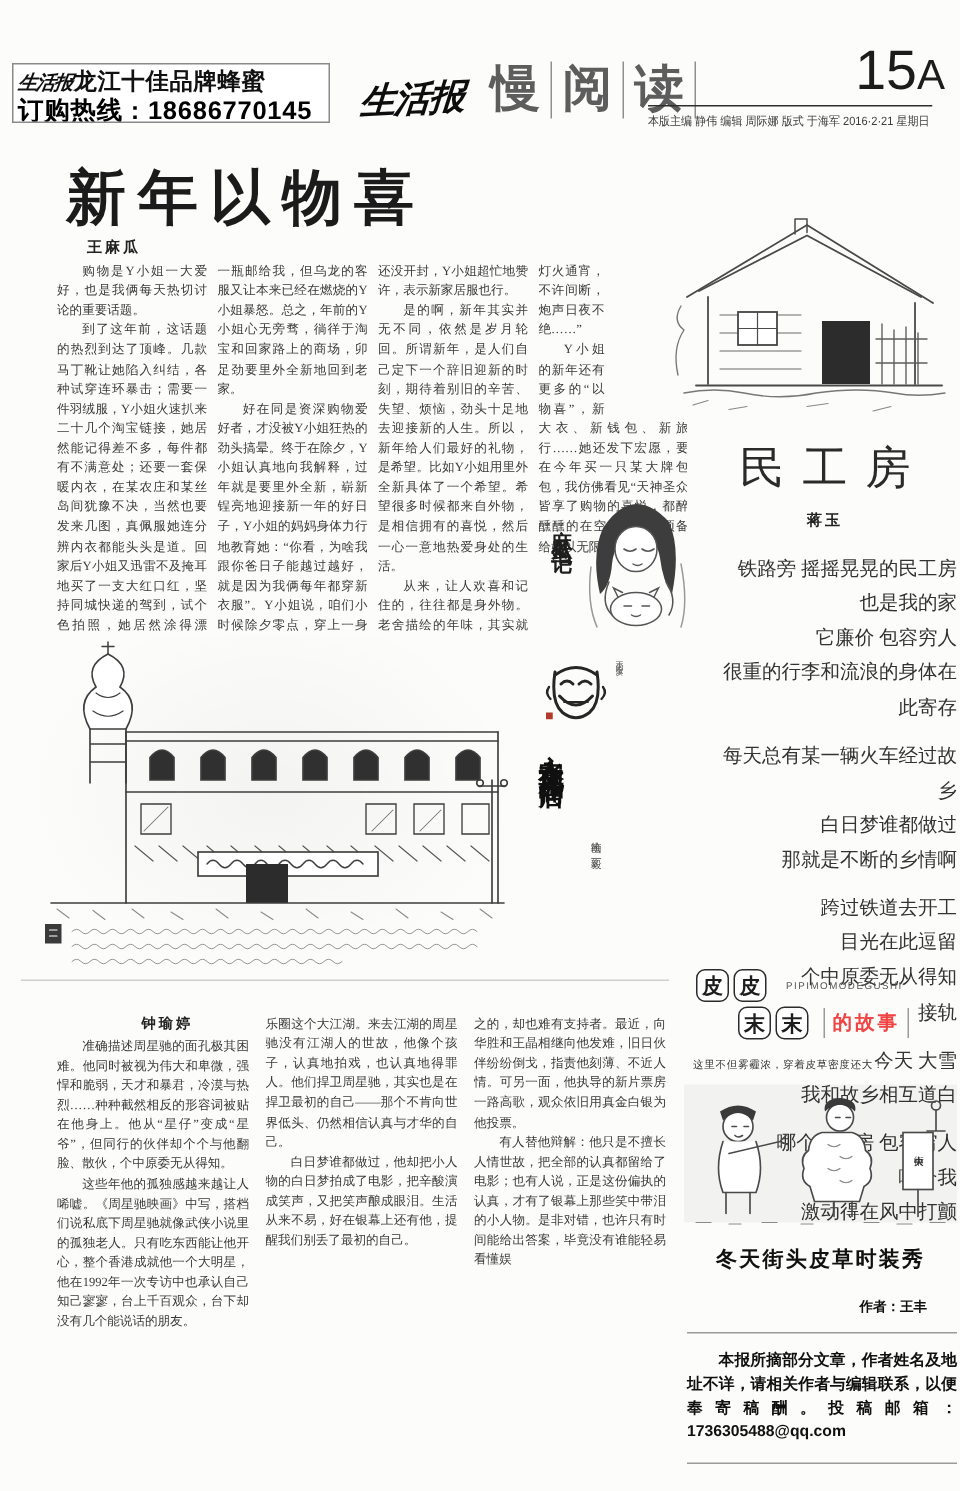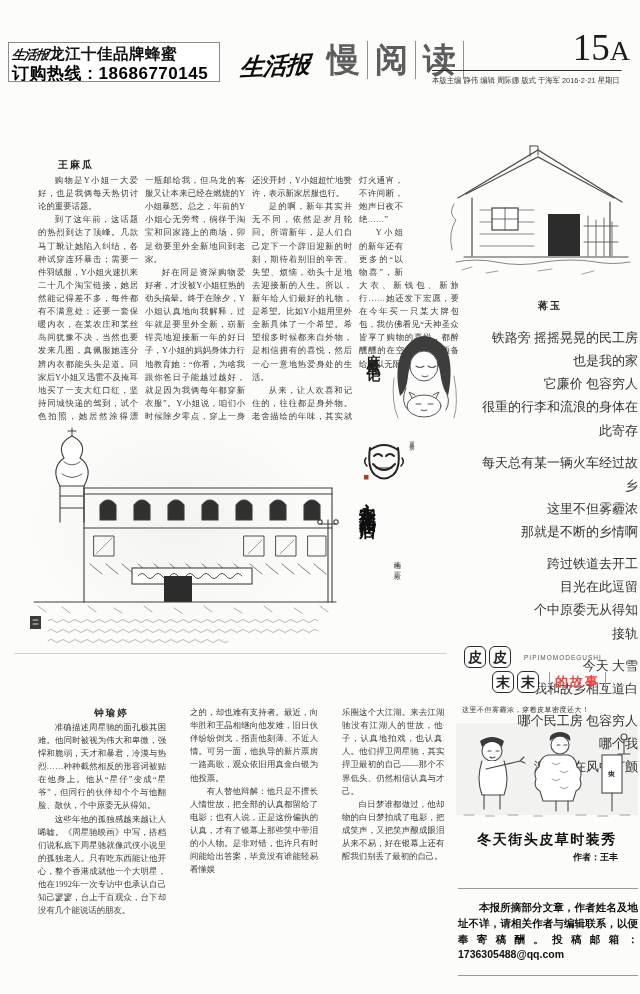--- a/index.html
+++ b/index.html
@@ -8,21 +8,21 @@
 
   
   .ad-box{position:absolute;left:8px;top:42px;width:212px;height:40px;border:1px solid #8a8a8a;background:#fff;padding:1px 3px;box-sizing:border-box;overflow:hidden;}
   .ad-line1{display:flex;align-items:baseline;height:18px;}
   .ad-brand{font-weight:900;font-style:italic;font-size:13px;letter-spacing:-1px;transform:skewX(-8deg);color:#111;margin-right:1px;white-space:nowrap;}
   .ad-product{font-family:"Liberation Sans",sans-serif;font-weight:900;font-size:15.5px;letter-spacing:.5px;color:#111;white-space:nowrap;}
   .ad-line2{font-family:"Liberation Sans",sans-serif;font-weight:900;font-size:17px;color:#000000;white-space:nowrap;letter-spacing:.5px;}
   .masthead-brand{position:absolute;left:240px;top:50px;font-weight:900;font-style:italic;font-size:24px;letter-spacing:-1px;color:#0d0d0d;transform:skewX(-7deg) rotate(-3deg);white-space:nowrap;}
   .masthead-section{position:absolute;left:320px;top:40px;display:flex;align-items:center;height:40px;}
   .section-char{font-size:33px;font-weight:700;color:#5d5d5d;padding:0 7px;line-height:38px;border-right:1px solid #8f8f8f;}
-  .page-number{position:absolute;right:10px;top:26px;font-family:Liberation Serif, serif;color:#1c1c1c;white-space:nowrap;}
+  .page-number{position:absolute;right:10px;top:26px;font-family:Liberation Sans, sans-serif;color:#1c1c1c;white-space:nowrap;}
   .page-number .num{font-size:37px;}
   .page-number .letter{font-size:28px;}
   .editor-line{position:absolute;left:432px;top:70px;width:206px;border-top:1.5px solid #2e2e2e;padding-top:4px;font-family:"Liberation Sans",sans-serif;font-size:8px;color:#3c3c3c;white-space:nowrap;transform-origin:left top;transform:scaleX(.92);}
 
   
   .a1-title{position:absolute;left:44px;top:104px;font-family:"Liberation Sans",sans-serif;font-weight:900;font-size:40px;letter-spacing:8px;color:#1b1b1b;white-space:nowrap;}
   .a1-author{position:absolute;left:58px;top:158px;font-weight:700;font-size:10px;color:#222;letter-spacing:2px;}
   .a1-cols{position:absolute;left:38px;top:174px;width:420px;height:250px;display:flex;gap:7px;overflow:hidden;}
   .col{font-size:8.4px;line-height:1.56;text-align:justify;color:#3a3a3a;overflow:hidden;}
   .a1-col{width:100px;flex:0 0 auto;}
@@ -45,35 +45,35 @@
   .building-ill{position:absolute;left:14px;top:424px;width:332px;height:228px;background:radial-gradient(ellipse at 50% 45%, rgba(0,0,0,.035), rgba(0,0,0,0) 70%);}
   .face-stamp{position:absolute;left:360px;top:436px;width:48px;height:46px;}
   .stamp-seal{position:absolute;left:408px;top:436px;writing-mode:vertical-rl;font-size:5px;color:#666;letter-spacing:1px;}
   .drawing-caption{position:absolute;left:356px;top:490px;writing-mode:vertical-rl;font-weight:700;font-size:17px;letter-spacing:2.5px;color:#101010;}
   .drawing-credit{position:absolute;left:392px;top:556px;writing-mode:vertical-rl;font-size:7px;color:#444;letter-spacing:1px;}
 
   .mid-rule{position:absolute;left:14px;top:653px;width:432px;border-top:1px solid #cfcfcb;}
 
   
   .a2-title{position:absolute;left:96px;top:660px;font-family:"Liberation Sans",sans-serif;font-weight:900;font-size:32px;letter-spacing:5px;color:#1b1b1b;white-space:nowrap;}
-  .a2-cols{position:absolute;left:38px;top:706px;width:406px;height:282px;display:flex;gap:24px;overflow:hidden;}
+  .a2-cols{position:absolute;left:38px;top:676px;width:406px;height:282px;display:flex;gap:11px;overflow:hidden;}
   .a2-col{width:128px;flex:0 0 auto;}
   .a2-author{text-align:center;font-weight:700;font-size:9.5px;margin:0 0 3px 0;letter-spacing:2px;color:#222;}
 
   
   .comic{position:absolute;left:456px;top:646px;width:182px;}
   .comic-row1{margin-left:8px;display:flex;align-items:center;}
   .comic-row2{margin-left:36px;margin-top:3px;display:flex;align-items:center;}
   .char-box{display:inline-block;width:20px;height:20px;line-height:20px;text-align:center;border:1.5px solid #2b2b2b;border-radius:6px;font-family:"Liberation Sans",sans-serif;font-weight:900;font-size:14px;color:#1d1d1d;background:#fff;margin-right:3px;}
   .comic-latin{font-family:"Liberation Sans",sans-serif;font-size:6.5px;letter-spacing:1px;color:#555;margin-left:10px;}
   .comic-suffix{font-family:"Liberation Sans",sans-serif;font-weight:700;font-size:13px;color:#ef4444;border-left:1px solid #9a9a9a;border-right:1px solid #9a9a9a;padding:1px 5px;margin-left:7px;letter-spacing:2px;}
   .comic-panel{position:relative;width:182px;height:116px;margin-top:10px;}
   .bubble-text{position:absolute;left:6px;top:2px;font-size:7px;color:#333;letter-spacing:.5px;white-space:nowrap;}
   .comic-caption{text-align:center;font-weight:700;font-size:14px;letter-spacing:1.5px;margin-top:12px;color:#111;}
-  .comic-credit{text-align:right;font-family:"Liberation Sans",sans-serif;font-weight:700;font-size:9px;padding-right:20px;margin-top:2px;color:#111;}
+  .comic-credit{text-align:right;font-family:"Liberation Sans",sans-serif;font-weight:700;font-size:9px;padding-right:20px;margin-top:16px;color:#111;}
 
   
   .notice{position:absolute;left:458px;top:888px;width:180px;border-top:1px solid #9a9a9a;border-bottom:1px solid #9a9a9a;padding:11px 0 12px 0;}
   .notice-text{font-family:"Liberation Sans",sans-serif;font-weight:700;font-size:10.5px;line-height:1.5;text-align:justify;color:#101010;text-indent:2em;margin:0;}
 </style>
 </head>
 <body>
 
 <div class="page">
 
@@ -92,20 +92,21 @@
     <span class="section-char">阅</span>
     <span class="section-char">读</span>
   </div>
 
   <div class="page-number">
     <span class="num">15</span><span class="letter">A</span>
   </div>
 
   <div class="editor-line">本版主编 静伟  编辑 周际娜  版式 于海军  2016·2·21 星期日</div>
 
+  <div class="a1-title">新年以物喜</div>
   <div class="a1-author">王麻瓜</div>
 
   <div class="a1-cols">
     <div class="col a1-col">
       <p>购物是Y小姐一大爱好，也是我俩每天热切讨论的重要话题。</p>
       <p>到了这年前，这话题的热烈到达了顶峰。几款马丁靴让她陷入纠结，各种试穿连环暴击；需要一件羽绒服，Y小姐火速扒来二十几个淘宝链接，她居然能记得差不多，每件都有不满意处；还要一套保暖内衣，在某农庄和某丝岛间犹豫不决，当然也要发来几图，真佩服她连分辨内衣都能头头是道。回家后Y小姐又迅雷不及掩耳地买了一支大红口红，坚持同城快递的驾到，试个色拍照，她居然涂得漂亮。她还要把这团红紫到指甲，在淘宝买红色opi指甲油，其中</p>
     </div>
     <div class="col a1-col">
       <p class="cont">一瓶邮给我，但乌龙的客服又让本来已经在燃烧的Y小姐暴怒。总之，年前的Y小姐心无旁骛，徜徉于淘宝和回家路上的商场，卯足劲要里外全新地回到老家。</p>
       <p>好在同是资深购物爱好者，才没被Y小姐狂热的劲头搞晕。终于在除夕，Y小姐认真地向我解释，过年就是要里外全新，崭新锃亮地迎接新一年的好日子，Y小姐的妈妈身体力行地教育她：“你看，为啥我跟你爸日子能越过越好，就是因为我俩每年都穿新衣服”。Y小姐说，咱们小时候除夕零点，穿上一身新，是不是心里特有劲——就是要给自己一个盼望。想起小时候换新衣的兴奋劲儿，我对Y小姐的“里外全新理论”深以为然，可是只有一套人家送的家居服</p>
@@ -154,29 +155,30 @@
         <path d="M18 70 q-6 14 2 22 M56 70 q8 12 2 22"></path>
         <ellipse cx="36" cy="88" rx="17" ry="11" fill="#fff"></ellipse>
         <path d="M24 80 l-3 -6 l6 3 M48 80 l3 -6 l-6 3"></path>
         <path d="M28 86 h5 M40 86 h5 M33 92 q3 2 6 0"></path>
         <path d="M6 60 q-3 24 4 40 M66 58 q5 26 0 42" stroke="#999"></path>
       </g>
     </svg>
   </div>
 
   <div class="poem">
+    <div class="poem-title">民工房</div>
     <div class="poem-author">蒋玉</div>
     <div class="poem-lines">
       <div class="poem-line">铁路旁 摇摇晃晃的民工房</div>
       <div class="poem-line">也是我的家</div>
       <div class="poem-line">它廉价 包容穷人</div>
       <div class="poem-line">很重的行李和流浪的身体在此寄存</div>
       <div class="poem-line gap"></div>
       <div class="poem-line">每天总有某一辆火车经过故乡</div>
-      <div class="poem-line">这里不但雾霾浓</div>
+      <div class="poem-line">白日梦谁都做过</div>
       <div class="poem-line">那就是不断的乡情啊</div>
       <div class="poem-line gap"></div>
       <div class="poem-line">跨过铁道去开工</div>
       <div class="poem-line">目光在此逗留</div>
       <div class="poem-line">个中原委无从得知</div>
       <div class="poem-line">接轨</div>
       <div class="poem-line gap"></div>
       <div class="poem-line">今天 大雪</div>
       <div class="poem-line">我和故乡相互道白</div>
       <div class="poem-line gap"></div>
@@ -242,26 +244,26 @@
 
   <div class="mid-rule"></div>
 
   <div class="a2-cols">
     <div class="col a2-col">
       <p class="a2-author">钟瑜婷</p>
       <p>准确描述周星驰的面孔极其困难。他同时被视为伟大和卑微，强悍和脆弱，天才和暴君，冷漠与热烈……种种截然相反的形容词被贴在他身上。他从“星仔”变成“星爷”，但同行的伙伴却个个与他翻脸、散伙，个中原委无从得知。</p>
       <p>这些年他的孤独感越来越让人唏嘘。《周星驰映画》中写，搭档们说私底下周星驰就像武侠小说里的孤独老人。只有吃东西能让他开心，整个香港成就他一个大明星，他在1992年一次专访中也承认自己知己寥寥，台上千百观众，台下却没有几个能说话的朋友。</p>
     </div>
     <div class="col a2-col">
+      <p class="cont">乐圈这个大江湖。来去江湖的周星驰没有江湖人的世故，他像个孩子，认真地拍戏，也认真地得罪人。他们捍卫周星驰，其实也是在捍卫最初的自己——那个不肯向世界低头、仍然相信认真与才华的自己。</p>
+      <p>白日梦谁都做过，他却把小人物的白日梦拍成了电影，把辛酸演成笑声，又把笑声酿成眼泪。生活从来不易，好在银幕上还有他，提醒我们别丢了最初的自己。</p>
+    </div>
+    <div class="col a2-col">
       <p class="cont">之的，却也难有支持者。最近，向华胜和王晶相继向他发难，旧日伙伴纷纷倒戈，指责他刻薄、不近人情。可另一面，他执导的新片票房一路高歌，观众依旧用真金白银为他投票。</p>
       <p>有人替他辩解：他只是不擅长人情世故，把全部的认真都留给了电影；也有人说，正是这份偏执的认真，才有了银幕上那些笑中带泪的小人物。是非对错，也许只有时间能给出答案，毕竟没有谁能轻易看懂娱</p>
-    </div>
-    <div class="col a2-col">
-      <p class="cont">乐圈这个大江湖。来去江湖的周星驰没有江湖人的世故，他像个孩子，认真地拍戏，也认真地得罪人。他们捍卫周星驰，其实也是在捍卫最初的自己——那个不肯向世界低头、仍然相信认真与才华的自己。</p>
-      <p>白日梦谁都做过，他却把小人物的白日梦拍成了电影，把辛酸演成笑声，又把笑声酿成眼泪。生活从来不易，好在银幕上还有他，提醒我们别丢了最初的自己。</p>
     </div>
   </div>
 
   <div class="comic">
     <div class="comic-row1">
       <span class="char-box">皮</span>
       <span class="char-box">皮</span>
       <span class="comic-latin">PIPIMOMODEGUSHI</span>
     </div>
     <div class="comic-row2">

